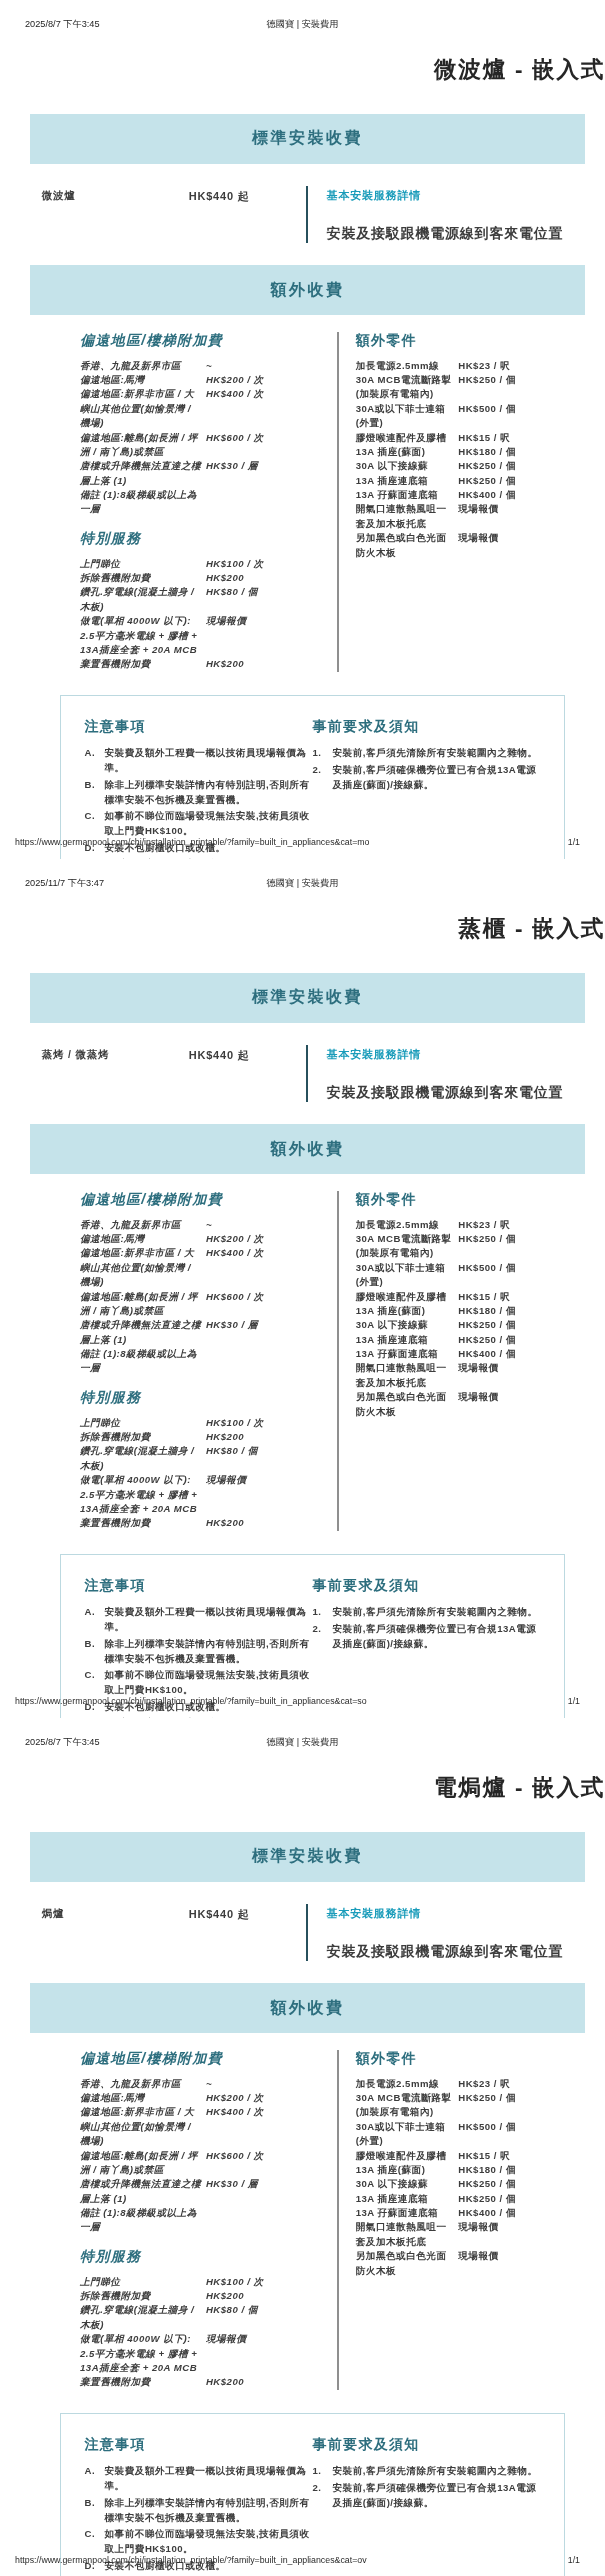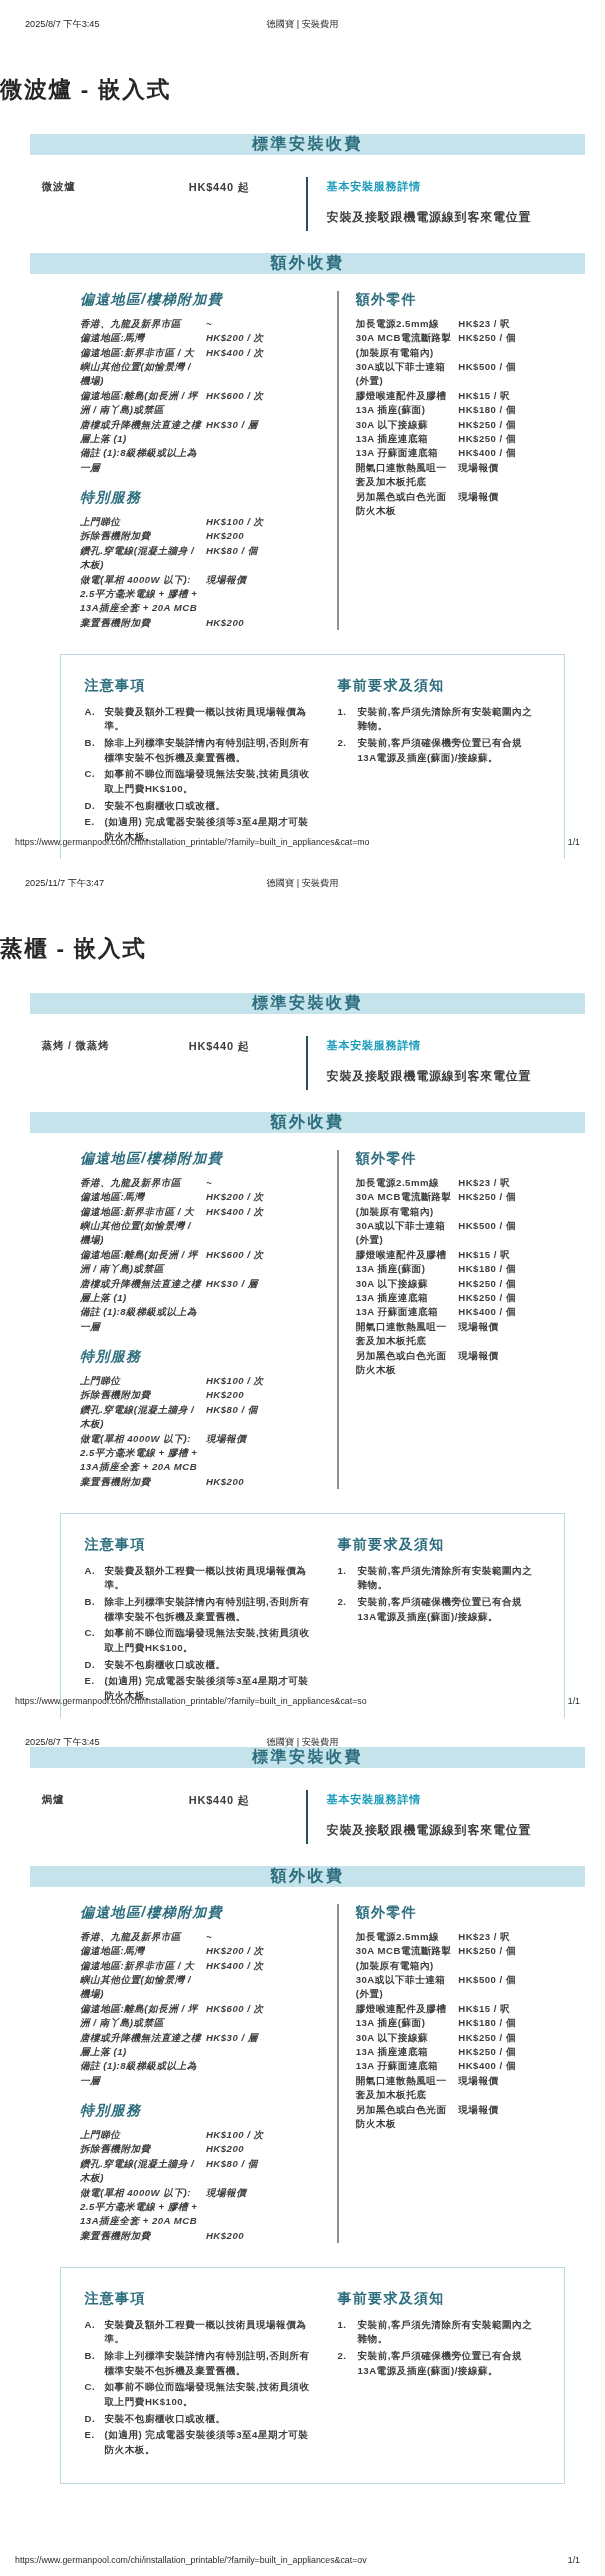--- a/index.html
+++ b/index.html
@@ -18,51 +18,51 @@
     font-family:"Liberation Sans","DejaVu Sans",sans-serif;
     color:var(--text);
   }
   .page{
     width:605px;height:859px;position:relative;background:#fff;overflow:hidden;
   }
   .page-header{position:absolute;top:18px;left:0;right:0;font-size:9.2px;color:#1c1c1c;font-weight:400;}
   .print-date{position:absolute;left:25px;top:0;}
   .site-title{text-align:center;}
   .doc-title{
-    padding-top:74px;text-align:left;font-size:22.6px;font-weight:700;color:#262626;letter-spacing:1.7px;
+    padding-top:54px;text-align:right;font-size:22.6px;font-weight:700;color:#262626;letter-spacing:1.7px;
   }
   .content{margin-left:30px;margin-right:20px;}
   .banner{
-    background:var(--banner-bg);height:21px;display:flex;align-items:center;justify-content:center;
+    background:var(--banner-bg);height:50px;display:flex;align-items:center;justify-content:center;
     font-size:16px;font-weight:700;letter-spacing:2.5px;color:var(--teal);
   }
   .banner-standard{margin-top:28.5px;}
   .banner-extra{margin-top:22px;}
   
   .product-row{display:flex;align-items:flex-start;margin:22px 0 0 11.7px;min-height:54px;}
   .product-name{width:147px;font-size:10.5px;font-weight:700;letter-spacing:0.8px;padding-top:3.4px;}
   .product-price{width:117px;font-size:11px;font-weight:700;letter-spacing:0.8px;padding-top:3.4px;}
   .product-divider{width:2.5px;align-self:stretch;min-height:44px;background:var(--dark-divider);}
   .service-block{margin-left:18.4px;padding-top:1.7px;}
   .service-link{display:inline-block;color:var(--link);font-size:11px;font-weight:700;letter-spacing:0.8px;text-decoration:none;cursor:pointer;}
-  .service-desc{font-size:12px;font-weight:700;letter-spacing:0.8px;margin-top:15px;}
+  .service-desc{font-size:14px;font-weight:700;letter-spacing:0.8px;margin-top:22px;}
   
   .columns{display:flex;margin:17px 20px 0 50px;min-height:299px;align-items:stretch;}
   .col-left{width:257px;font-style:italic;}
   .col-div{width:1.7px;background:var(--col-div);}
   .col-right{flex:1;padding-left:17px;}
   .col-heading{font-size:14px;font-weight:800;color:var(--teal);letter-spacing:1.3px;margin-bottom:8.4px;}
   .col-heading.special{margin-top:13.4px;}
   .fee-row{display:flex;align-items:flex-start;font-size:9.6px;font-weight:700;line-height:1.5;letter-spacing:0.5px;}
   .fee-label{width:49%;padding-right:3.4px;}
   .fee-price{width:51%;}
   
   .notes-box{
     margin:23.5px 20px 0 30px;border:1.7px solid var(--box-border);
-    display:flex;gap:25px;padding:22px 23.5px 25px;
+    display:flex;padding:22px 23.5px 25px;
   }
   .notes-col{width:50%;}
   .req-col{flex:1;}
   .note-row{display:flex;font-size:9.6px;font-weight:700;line-height:1.55;letter-spacing:0.5px;margin-top:1.7px;}
   .note-key{width:20px;flex:none;}
   .note-text{flex:1;}
   .note-list{margin-top:10px;}
   .page-footer{
     position:absolute;left:15px;right:25px;bottom:11.7px;
     display:flex;justify-content:space-between;font-size:8.8px;color:#2a2a2a;font-weight:400;
@@ -432,20 +432,21 @@
     </div>
 
   </div>
     <div class="page">
 
     <div class="page-header">
       <span class="print-date">2025/8/7 下午3:45</span>
       <div class="site-title">德國寶 | 安裝費用</div>
     </div>
 
+    <h1 class="doc-title">電焗爐 - 嵌入式</h1>
 
     <div class="content">
 
       <div class="banner banner-standard">標準安裝收費</div>
 
       <div class="product-row">
         <div class="product-name">焗爐</div>
         <div class="product-price">HK$440 起</div>
         <div class="product-divider"></div>
         <div class="service-block">

